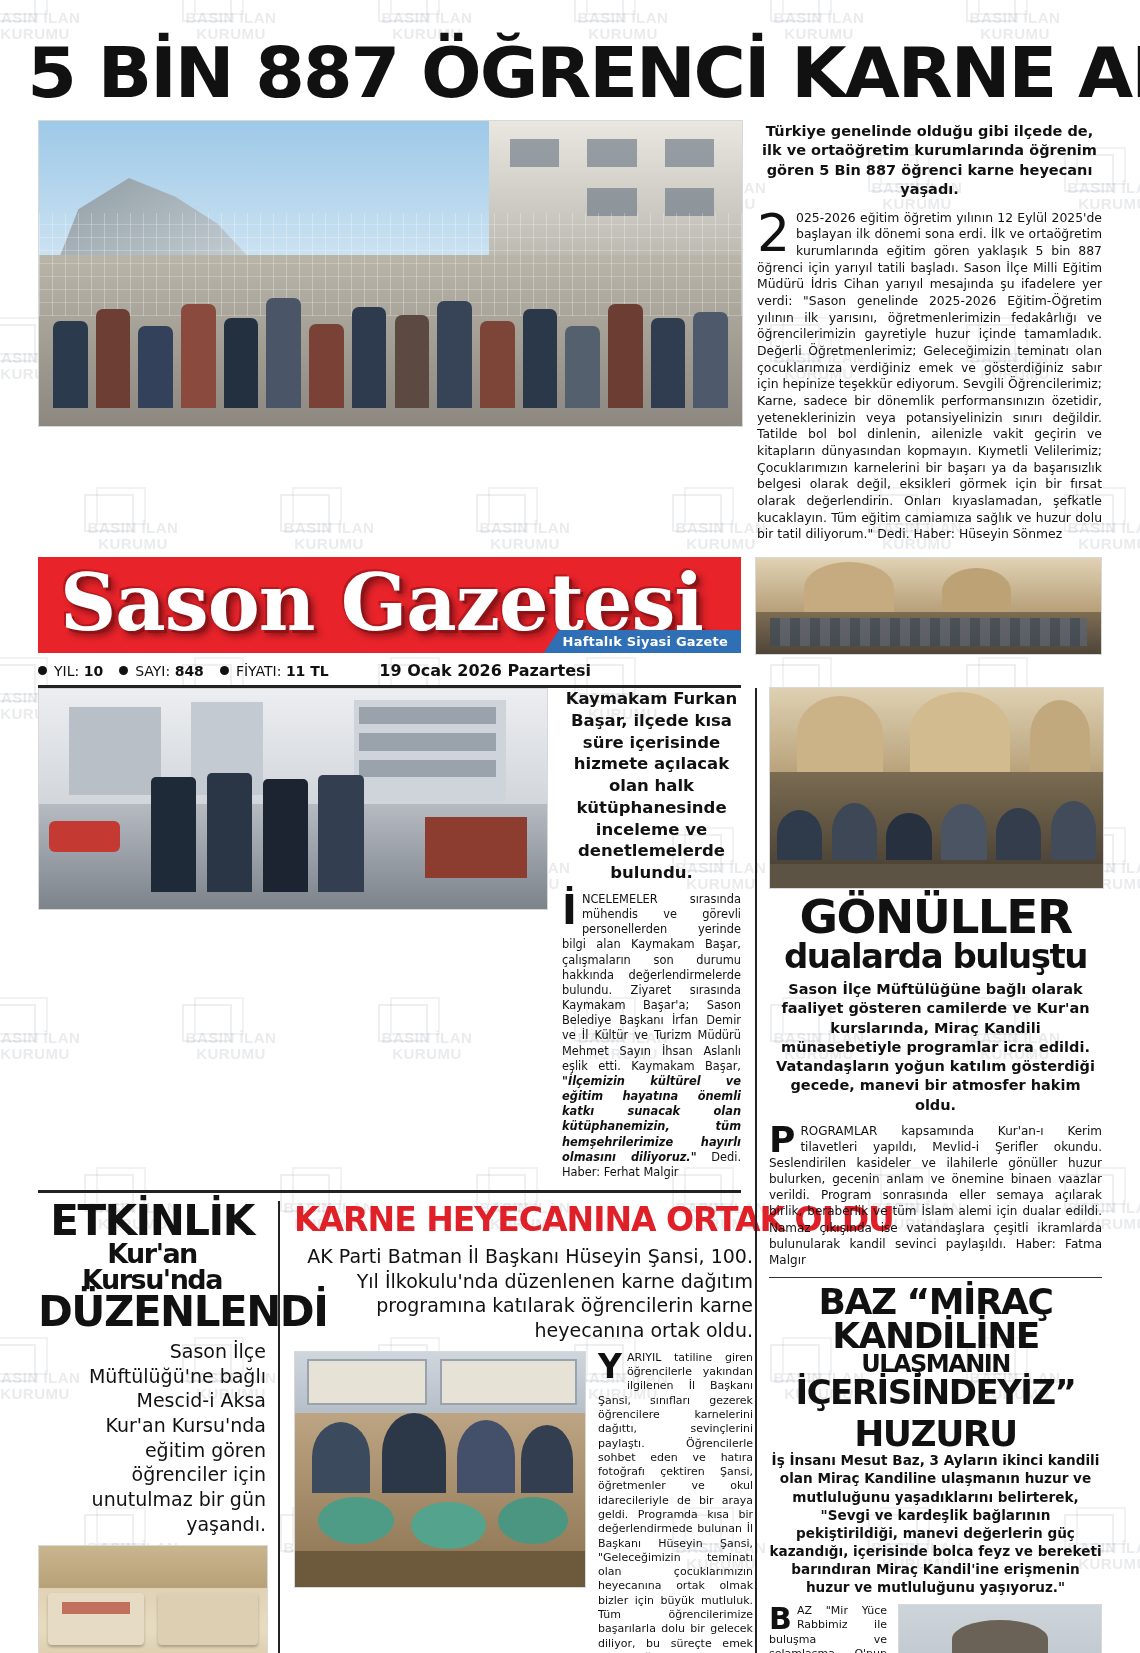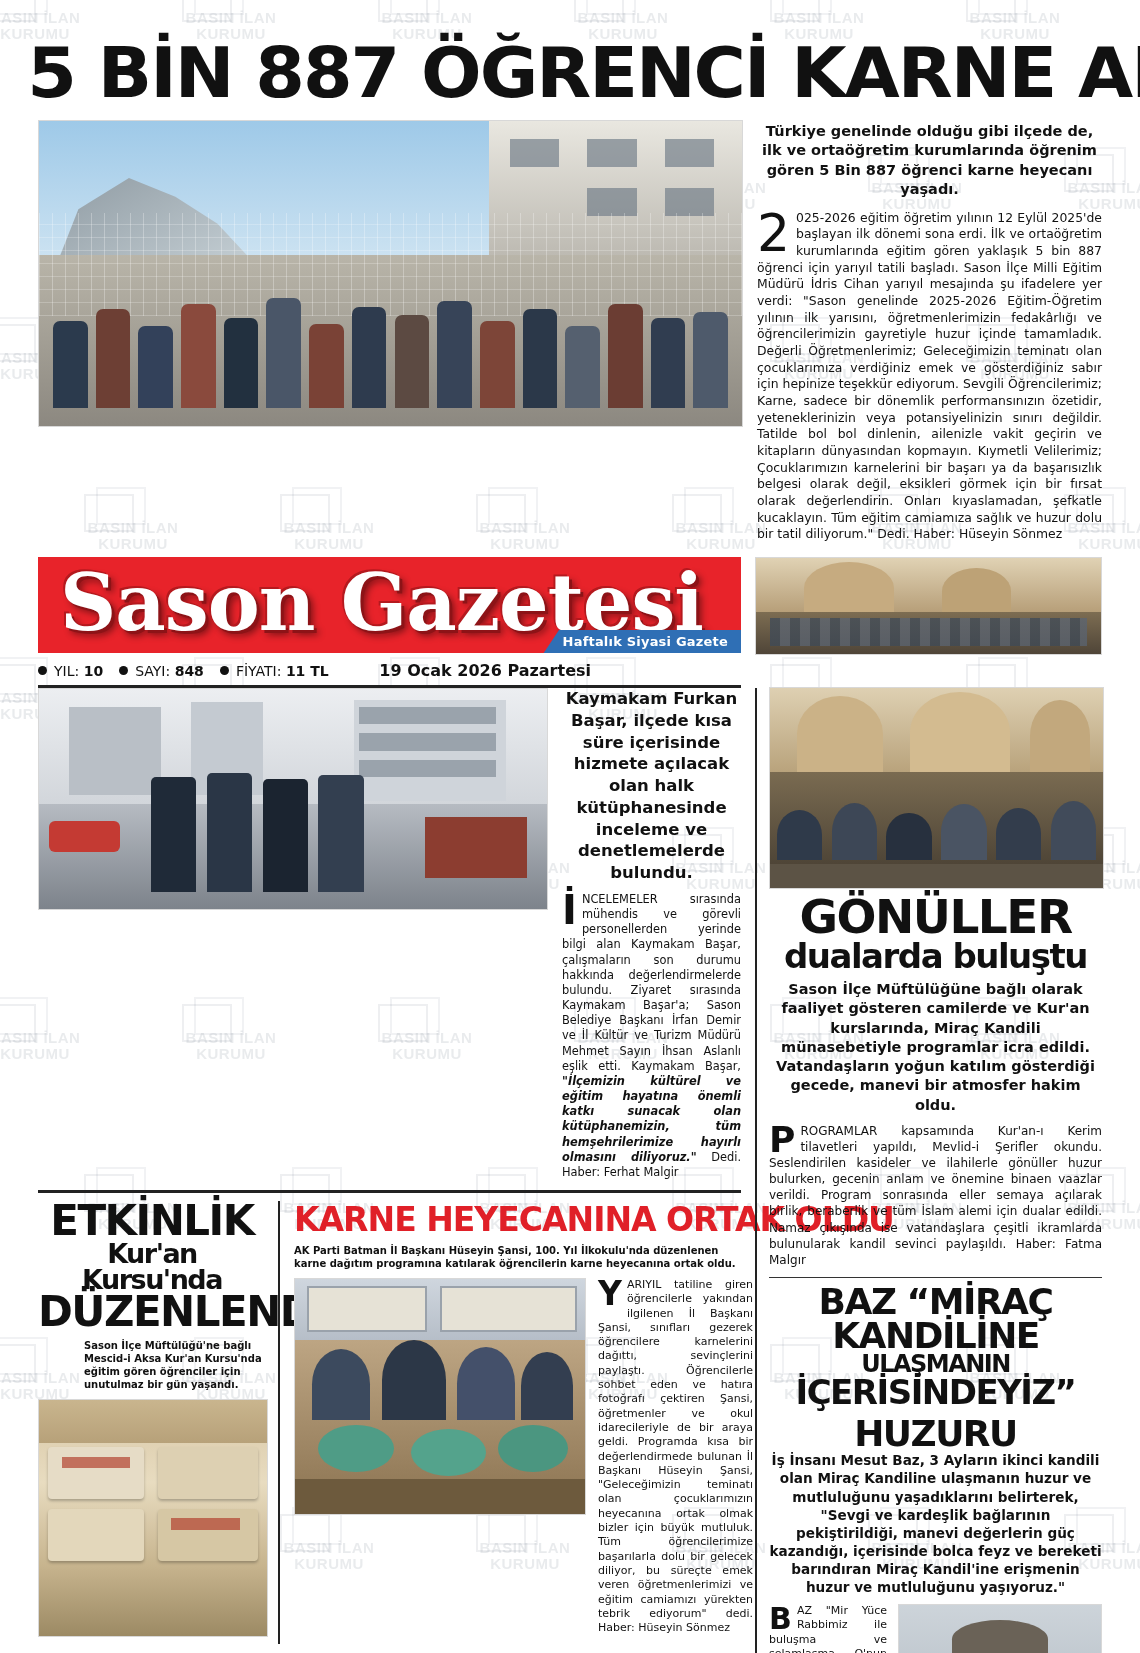--- a/index.html
+++ b/index.html
@@ -135,22 +135,22 @@
 
   .hr-thick{border:0;border-top:3px solid #222;margin:10px 0 8px 0;}
   .hr-thin{border:0;border-top:1.5px solid #333;margin:9px 0 7px 0;}
 
   .redhead{
     color:#e02028;font-family:"DejaVu Sans", sans-serif;
     font-weight:700;font-size:33px;line-height:1.03;letter-spacing:-1px;
     text-align:center;margin:2px 0 7px 0;white-space:nowrap;
   }
   .centerlead{
-    font-family:"DejaVu Sans", sans-serif;font-weight:700;
-    font-size:10px;line-height:1.3;text-align:left;margin-bottom:8px;
+    font-family:"DejaVu Sans", sans-serif;font-weight:400;
+    font-size:19px;line-height:1.3;text-align:right;margin-bottom:8px;
   }
   .stack-head{
     font-family:"DejaVu Sans", sans-serif;font-weight:700;text-align:center;
     line-height:.95;letter-spacing:-1.5px;
   }
   .sh-a{font-size:27px;}
   .sh-b{font-size:42px;}
   .col-left{width:228px;}
   .col-mid{width:459px;}
   .smallbody{font-size:11.4px;line-height:1.33;text-align:justify;font-family:"DejaVu Sans", sans-serif;}

